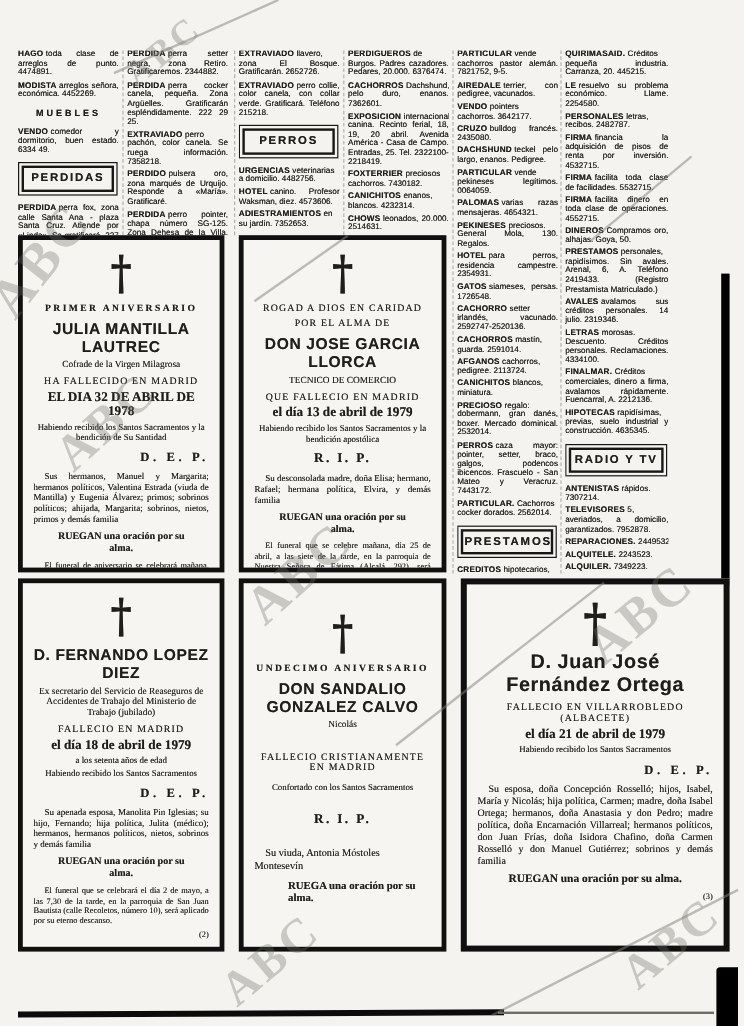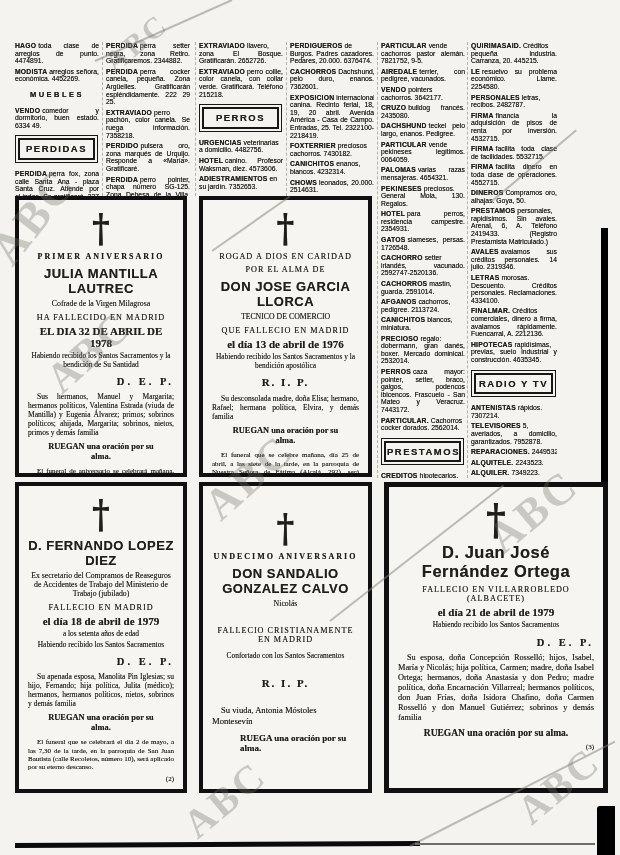--- a/index.html
+++ b/index.html
@@ -224,33 +224,33 @@
 
   </article>
 
   <article class="obit ob2">
     <div class="cross">†</div>
     <div class="capsline">ROGAD A DIOS EN CARIDAD</div>
     <div class="capsline">POR EL ALMA DE</div>
     <h2 class="name">DON JOSE GARCIA LLORCA</h2>
     <div class="sub">TECNICO DE COMERCIO</div>
     <div class="capsline">QUE FALLECIO EN MADRID</div>
-    <div class="dateline">el día 13 de abril de 1976</div>
+    <div class="dateline">el día 13 de abril de 1979</div>
     <div class="smallc">Habiendo recibido los Santos Sacramentos y la bendición apostólica</div>
     <div class="ripline">R. I. P.</div>
     <p class="family">Su desconsolada madre, doña Elisa; hermano, Rafael; hermana política, Elvira, y demás familia</p>
     <div class="plea">RUEGAN una oración por su alma.</div>
     <p class="funeral">El funeral que se celebre mañana, día 25 de abril, a las siete de la tarde, en la parroquia de Nuestra Señora de Fátima (Alcalá, 292), será aplicado por su eterno descanso.</p>
 
   </article>
 
   <article class="obit ob3">
     <div class="cross">†</div>
     <h2 class="name">D. FERNANDO LOPEZ DIEZ</h2>
-    <div class="sub">Ex secretario del Compramos de Reaseguros de Accidentes de Trabajo del Ministerio de Trabajo (jubilado)</div>
+    <div class="sub">Ex secretario del Servicio de Reaseguros de Accidentes de Trabajo del Ministerio de Trabajo (jubilado)</div>
     <div class="capsline">FALLECIO EN MADRID</div>
     <div class="dateline">el día 18 de abril de 1979</div>
     <div class="smallc">a los setenta años de edad</div>
     <div class="smallc">Habiendo recibido los Santos Sacramentos</div>
     <div class="dep">D. E. P.</div>
     <p class="family">Su apenada esposa, Manolita Pin Iglesias; su hijo, Fernando; hija política, Julita (médico); hermanos, hermanos políticos, nietos, sobrinos y demás familia</p>
     <div class="plea">RUEGAN una oración por su alma.</div>
     <p class="funeral">El funeral que se celebrará el día 2 de mayo, a las 7,30 de la tarde, en la parroquia de San Juan Bautista (calle Recoletos, número 10), será aplicado por su eterno descanso.</p>
     <div class="mark">(2)</div>
   </article>

